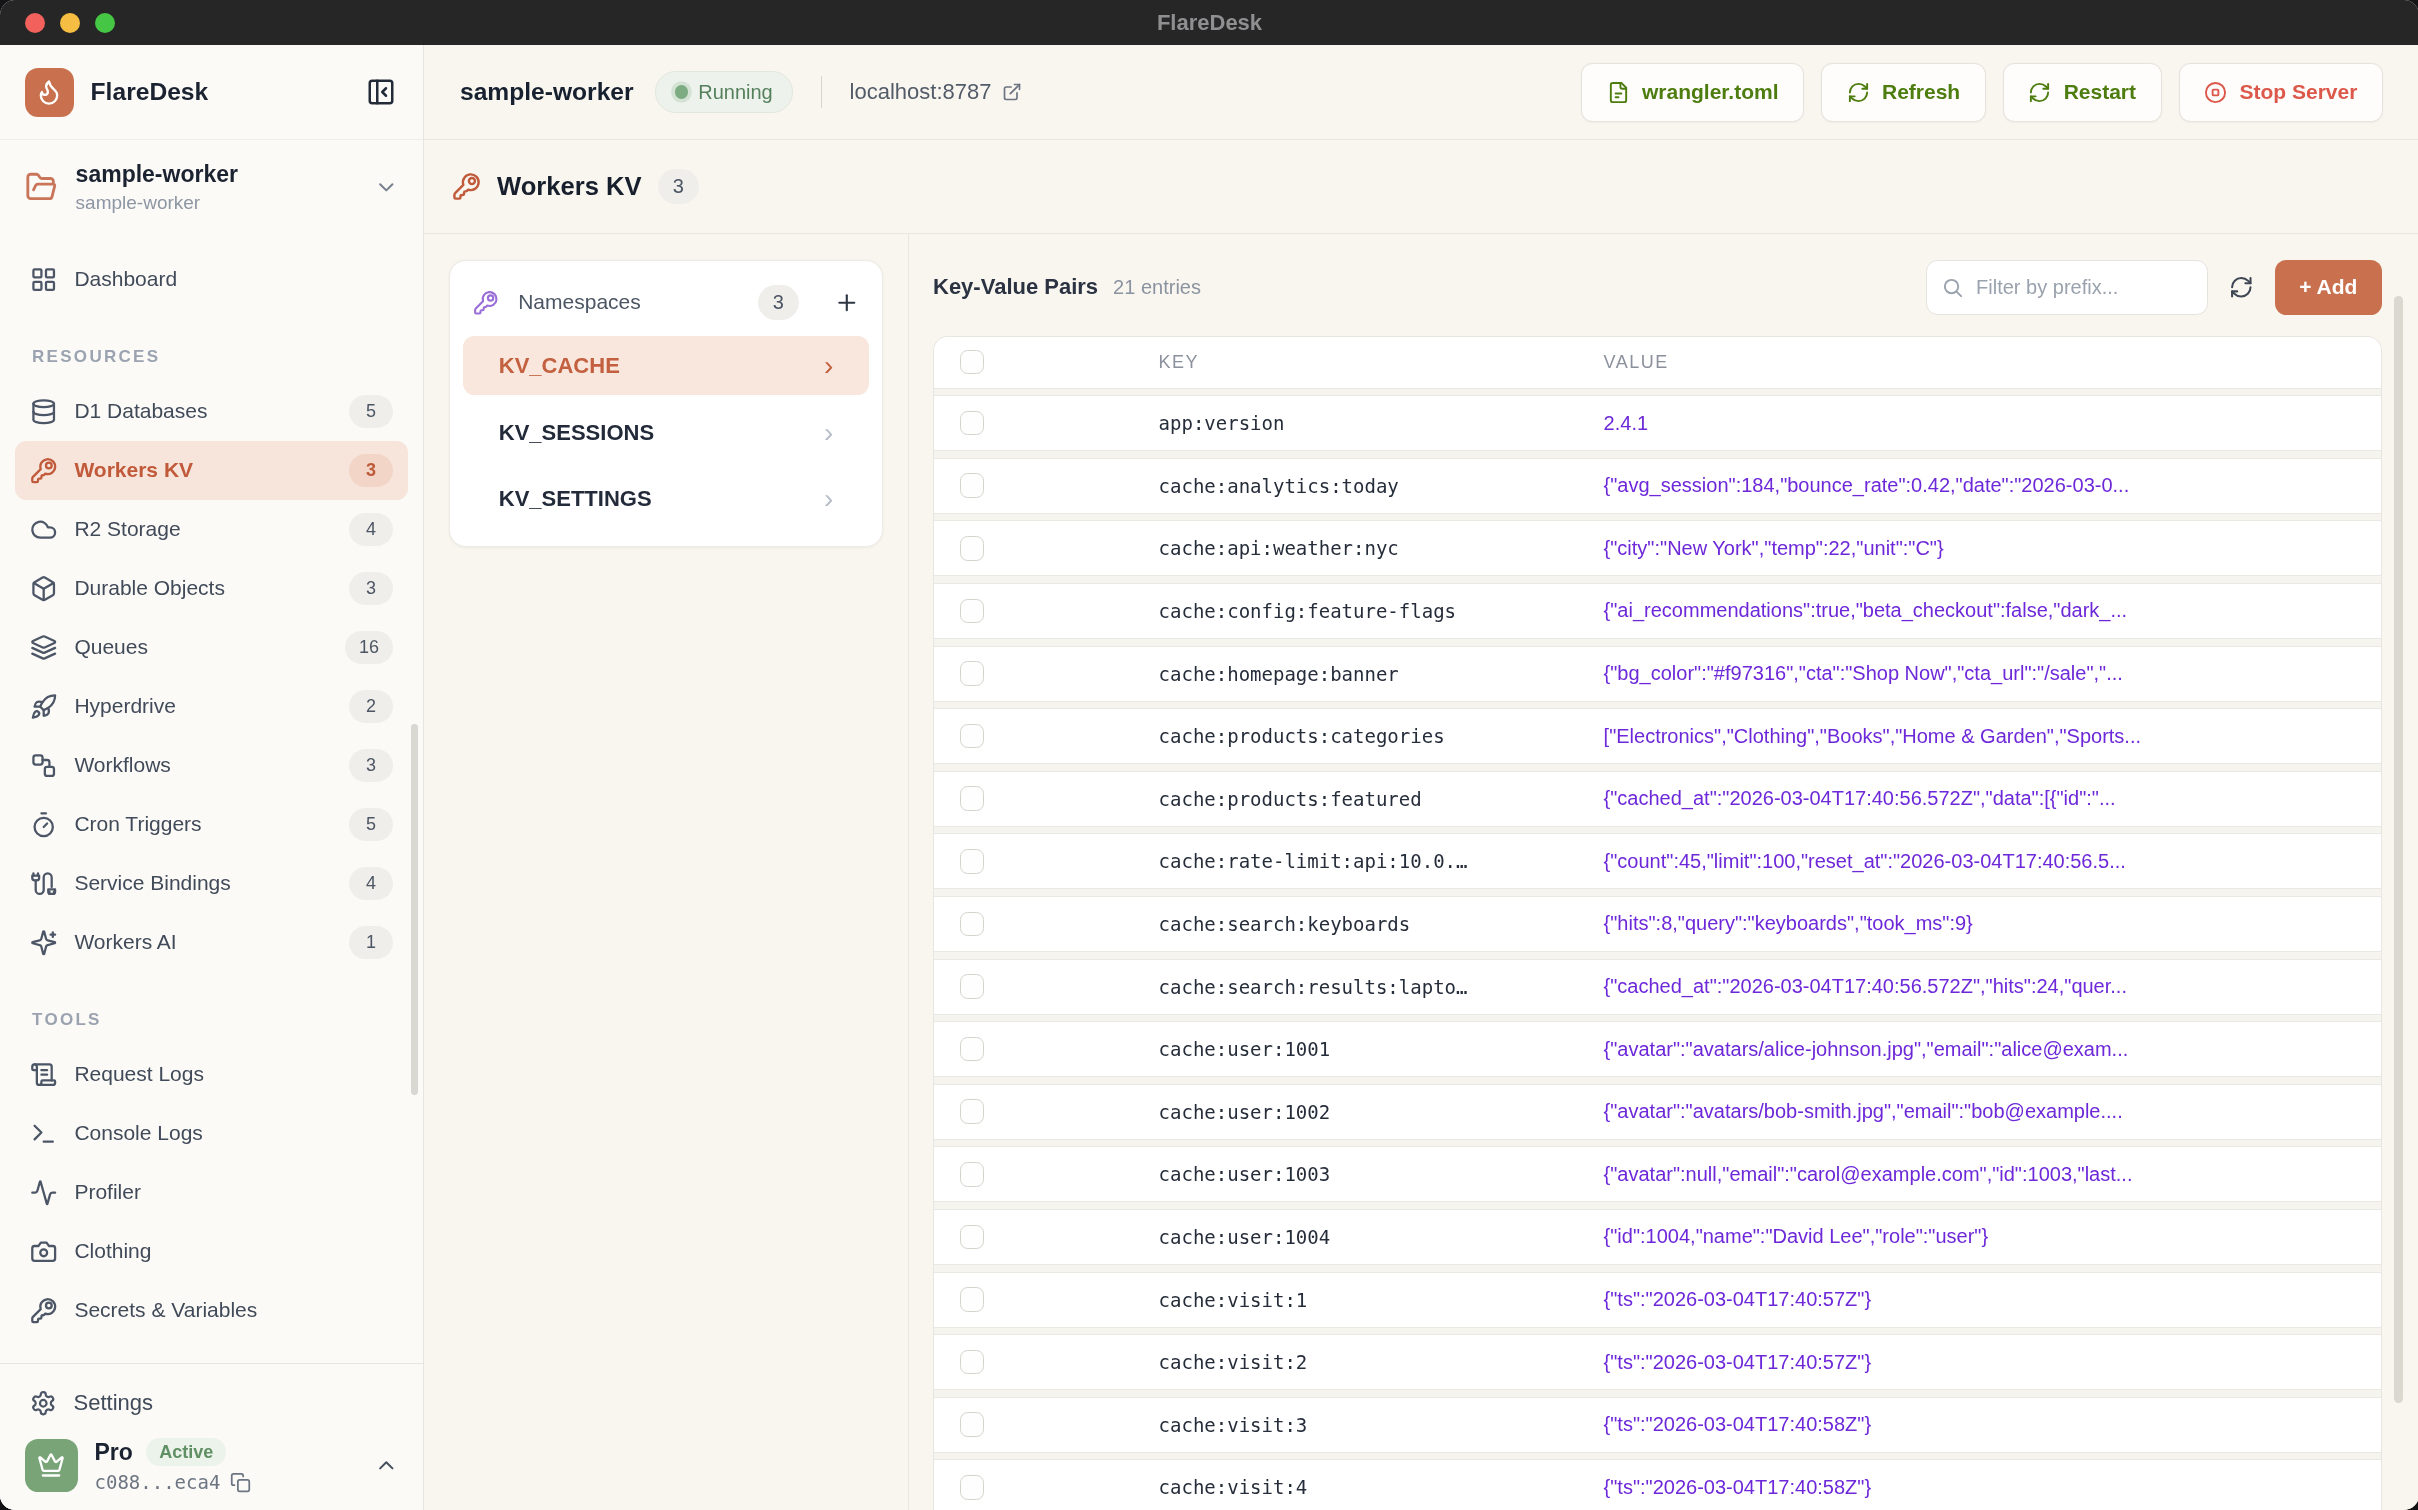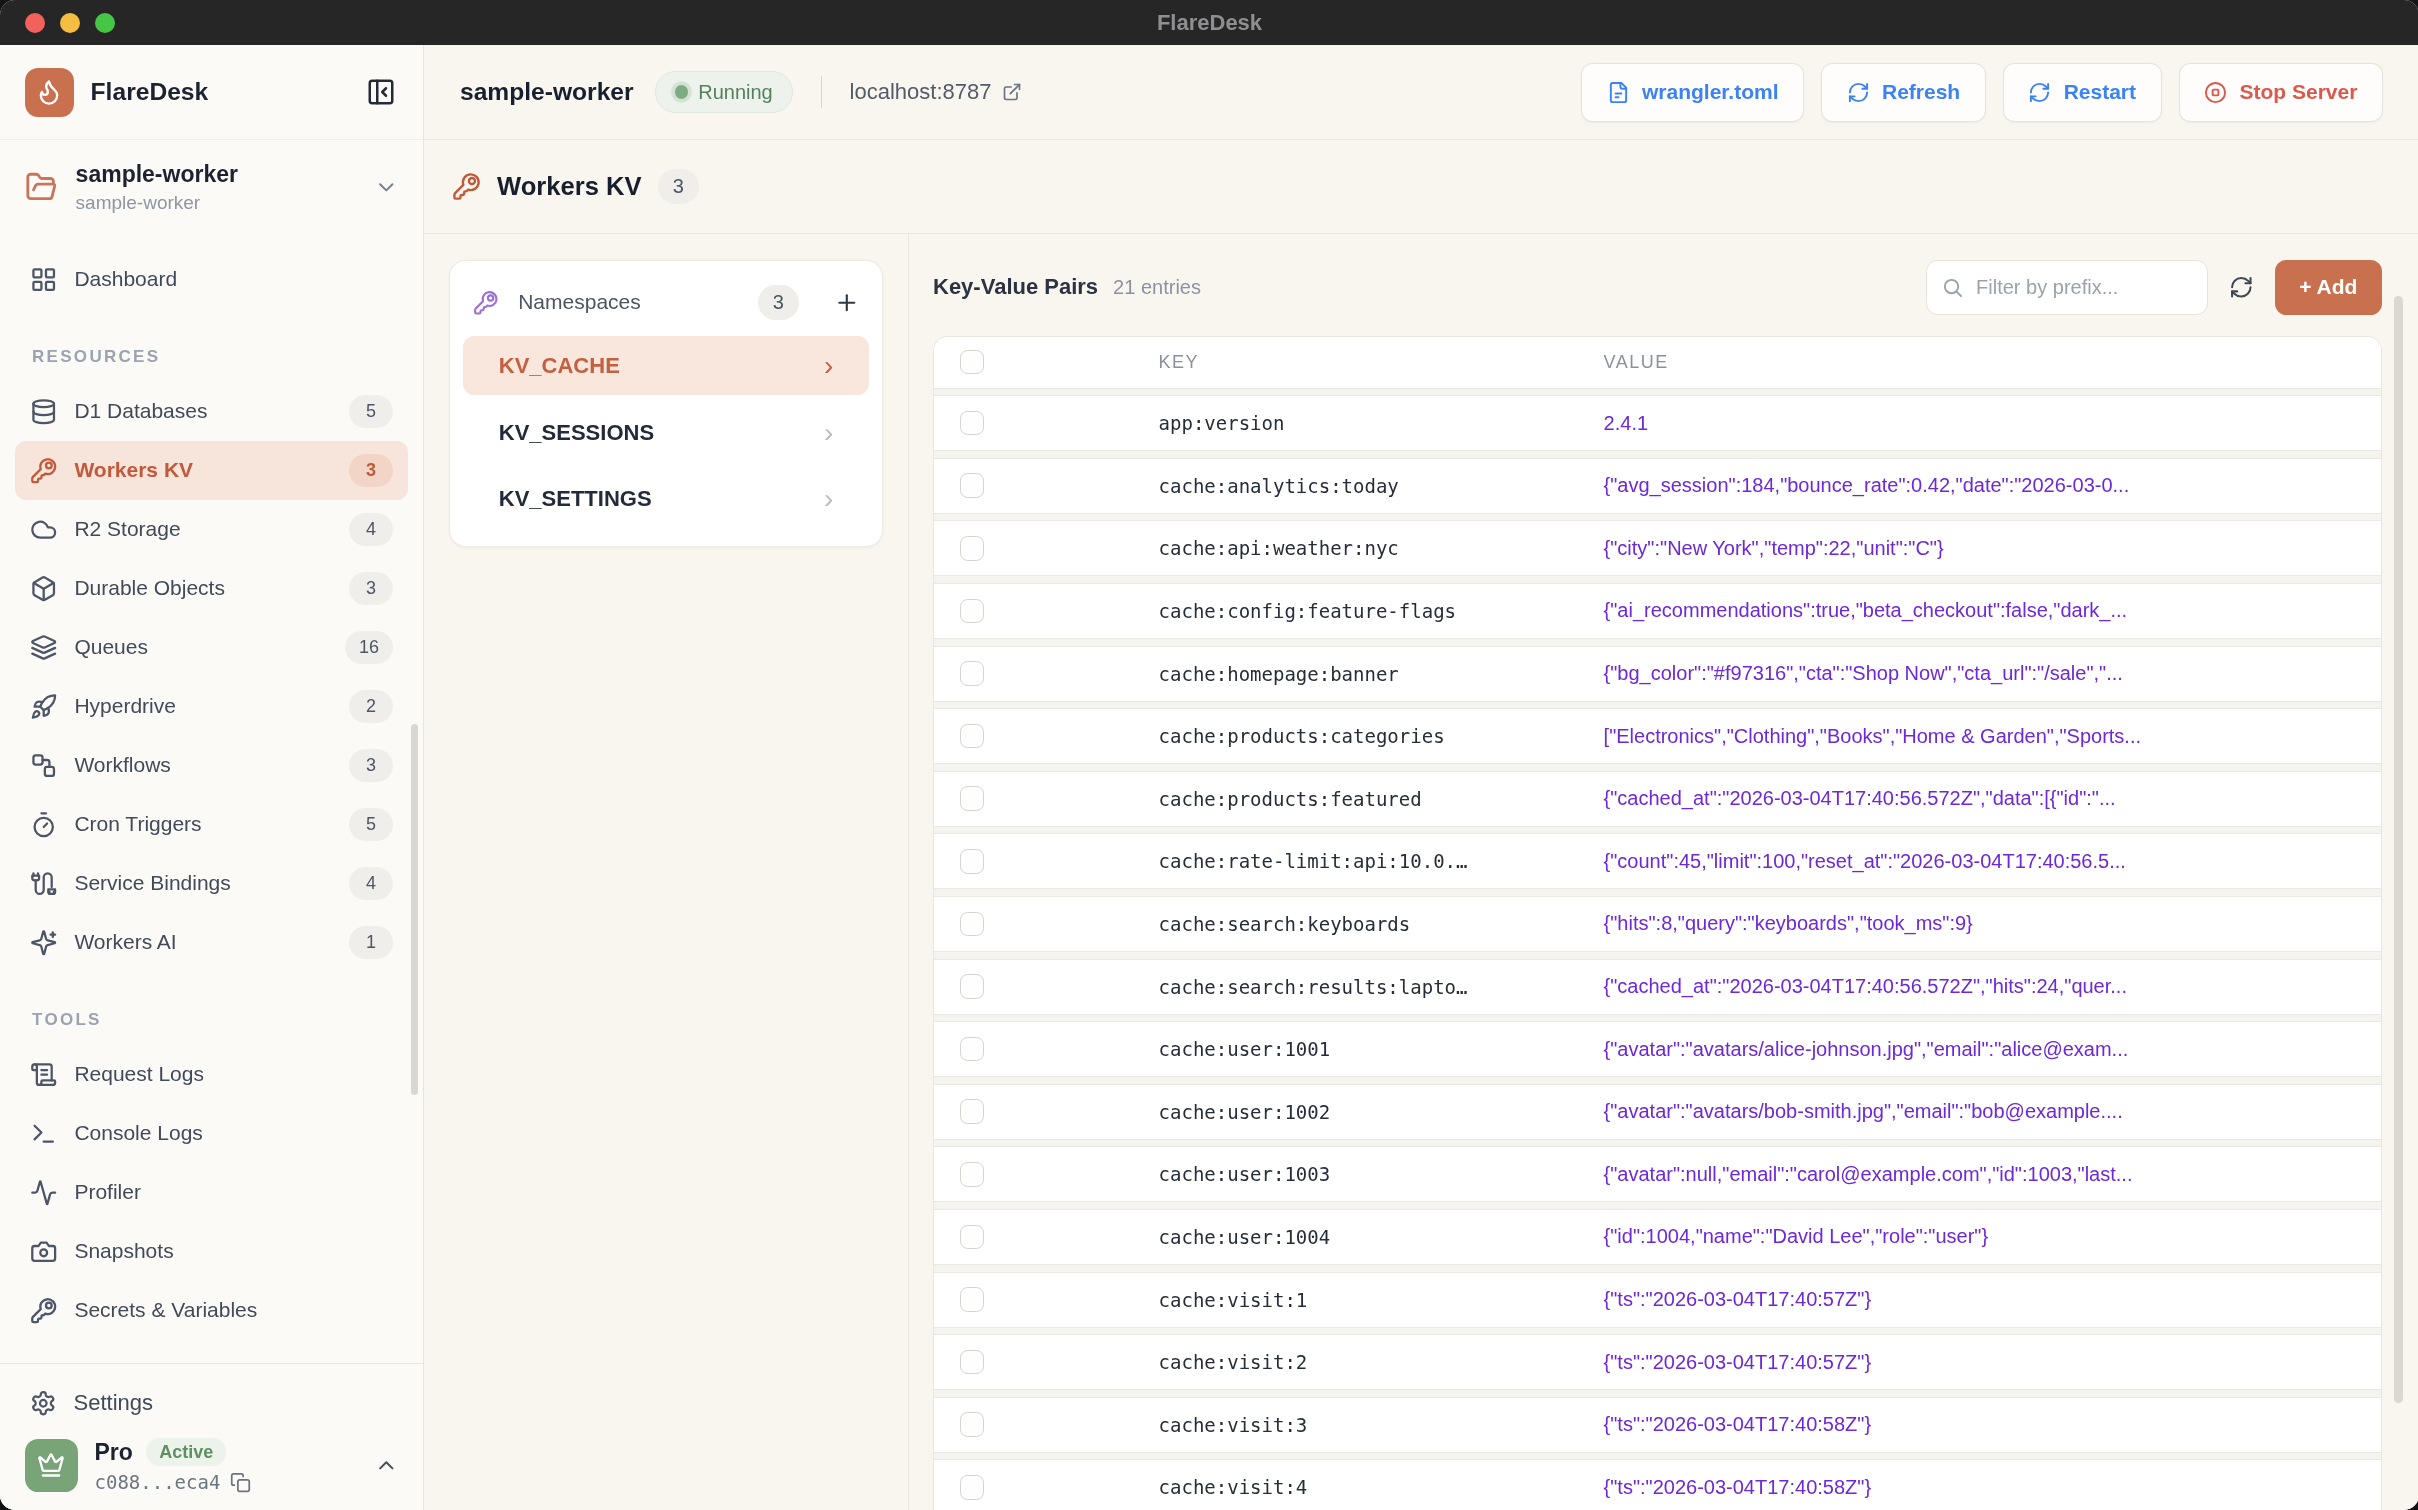--- a/index.html
+++ b/index.html
@@ -65,21 +65,21 @@
   .top-header { height:95px; display:flex; align-items:center; padding:0 36px; border-bottom:0.9px solid #e9e6e0; flex:none; }
   .worker-name { font-size:24.6px; font-weight:700; color:#16202e; }
   .run-badge { margin-left:21px; display:flex; align-items:center; gap:10.4px; background:#eef2ec; border:0.9px solid #e0e8dd;
                border-radius:945px; padding:8.5px 19px; font-size:20px; font-weight:500; color:var(--running_text,#55805c); }
   .run-dot { width:13.2px; height:13.2px; border-radius:50%; background:var(--running_dot,#7dab82); box-shadow:0 0 0 3.8px #d3e2d3; }
   .vdiv { width:0.9px; height:32px; background:#d8d5ce; margin:0 28px; }
   .host { display:flex; align-items:center; gap:10.4px; color:#525b68; font-size:22px; cursor:pointer; }
   .host svg { width:20px; height:20px; color:#6b7380; }
   .top-actions { margin-left:auto; display:flex; gap:17px; }
   .btn { height:59px; display:flex; align-items:center; gap:12.3px; background:#fefdfb; border:0.9px solid #e4e2dc; border-radius:11.4px;
-         padding:0 24.6px; font-size:21px; font-weight:600; color:#3b82f6; cursor:pointer; box-shadow:0 0.9px 1.9px rgba(16,24,40,.04); }
+         padding:0 24.6px; font-size:21px; font-weight:600; color:#4d7c0f; cursor:pointer; box-shadow:0 0.9px 1.9px rgba(16,24,40,.04); }
   .btn svg { width:23px; height:23px; }
   .btn.danger { color:var(--danger,#dc584a); }
 
   .page-head { height:94px; display:flex; align-items:center; gap:16px; padding:0 28px; border-bottom:0.9px solid #e9e6e0; flex:none; }
   .page-key-ic { color:var(--accent_text,#c05a3a); display:flex; } .page-key-ic svg{ width:29px; height:29px; }
   .page-title { font-size:25.6px; font-weight:700; color:#171f2d; }
   .count-pill { background:#efeeea; color:#4b5563; border-radius:945px; padding:5.7px 15px; font-size:20px; }
 
   .content { flex:1; display:flex; min-height:0; }
   .ns-col { width:485px; border-right:0.9px solid #e9e6e0; padding:25.6px 24.6px; flex:none; }
@@ -439,21 +439,21 @@
               </svg>
             </span>
           <span>Profiler</span>
         </div>
         <div class="nav-item">
           <span class="nicon">
               <svg viewBox="0 0 29 29" width="27.4" height="27.4">
                 <use href="#i-camera"></use>
               </svg>
             </span>
-          <span>Snapshots</span>
+          <span>Clothing</span>
         </div>
         <div class="nav-item">
           <span class="nicon">
               <svg viewBox="0 0 29 29" width="27.4" height="27.4">
                 <use href="#i-key"></use>
               </svg>
             </span>
           <span>Secrets &amp; Variables</span>
         </div>
       </nav>

